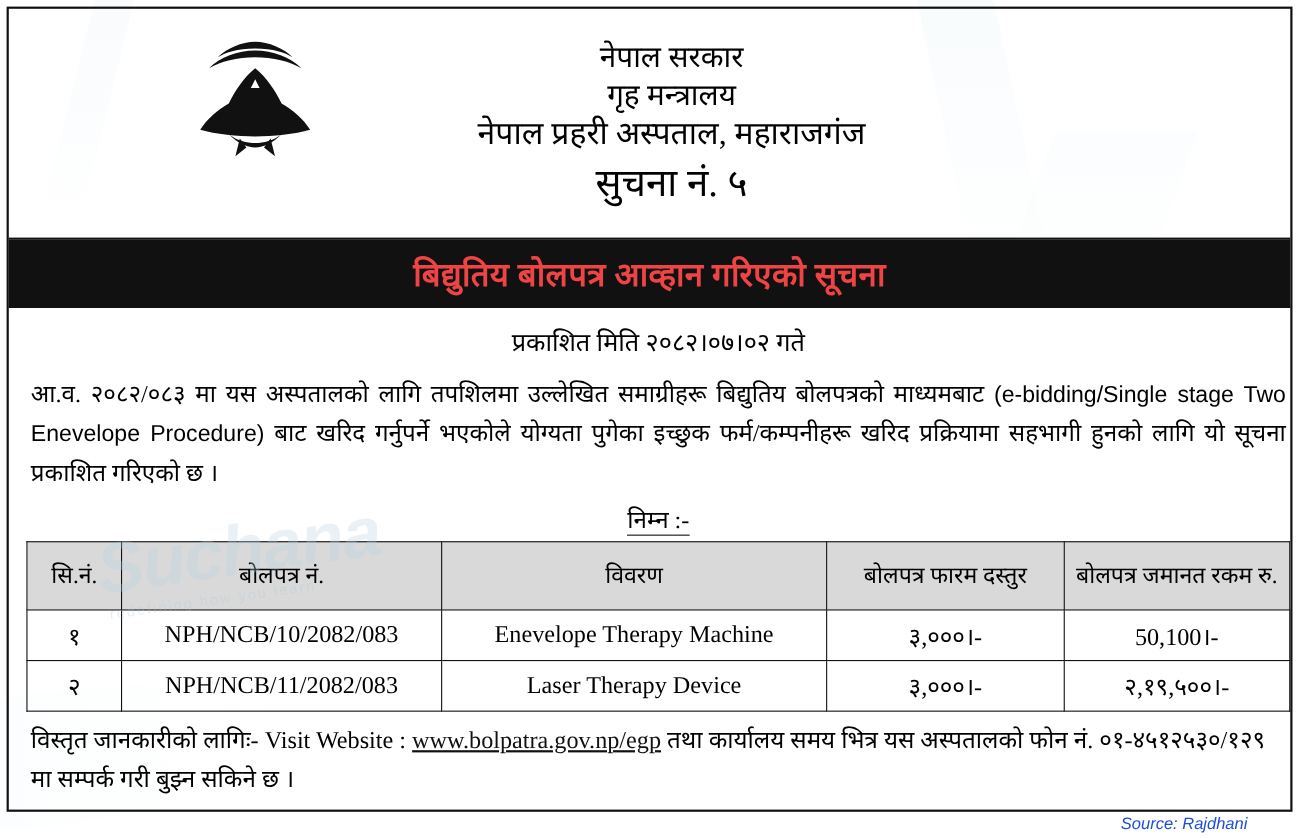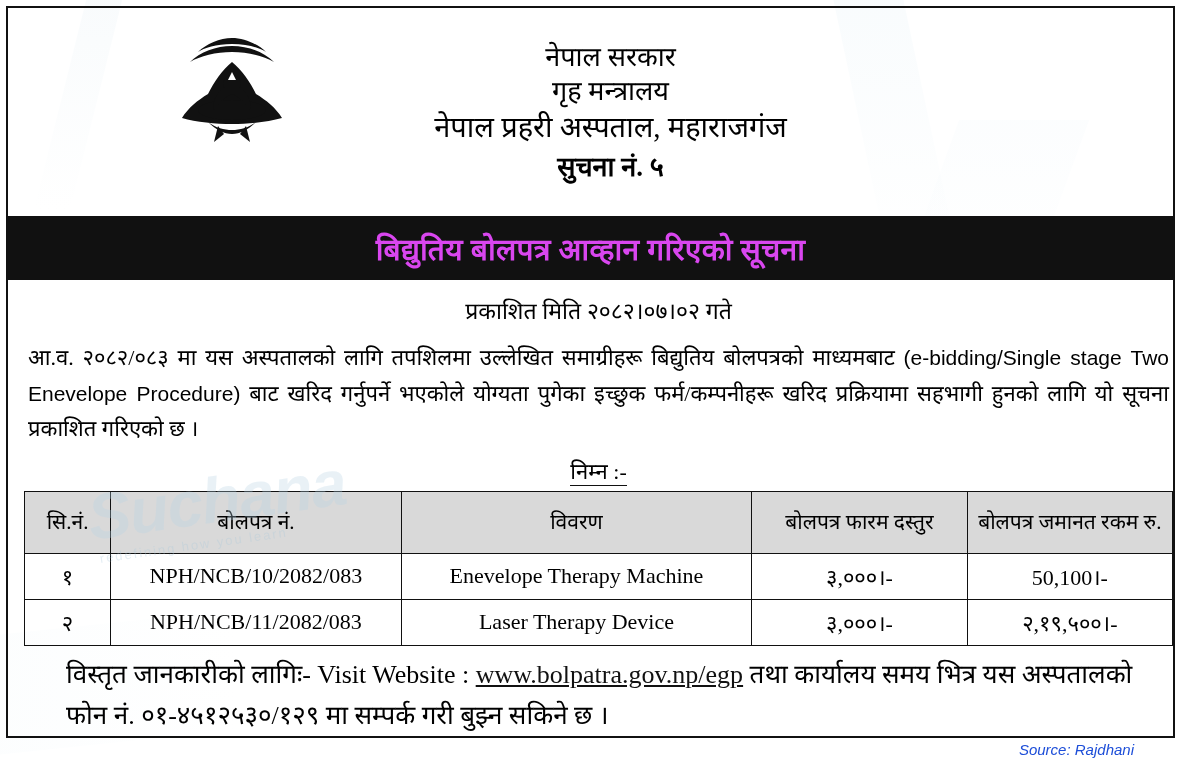--- a/index.html
+++ b/index.html
@@ -75,26 +75,26 @@
     height: 128px;
   }
   .header-text {
     text-align: center;
     line-height: 1.28;
     margin-left: 40px;
   }
   .h-line1 { font-size: 27px; }
   .h-line2 { font-size: 27px; }
   .h-line3 { font-size: 29px; }
-  .h-line4 { font-size: 27px; margin-top: 4px; font-weight: bold; }
+  .h-line4 { font-size: 35px; margin-top: 4px; }
 
   
   .title-band {
     background: #111;
-    color: #d946ef;
+    color: #ef4444;
     height: 62px;
     display: flex;
     align-items: center;
     justify-content: center;
     font-size: 30px;
     font-weight: bold;
     letter-spacing: .3px;
     border-bottom: 2px solid #111;
   }
 
@@ -149,24 +149,23 @@
     padding: 2px;
   }
   col.c1 { width: 86px; }
   col.c2 { width: 290px; }
   col.c3 { width: 350px; }
   col.c4 { width: 215px; }
   col.c5 { width: 205px; }
 
   
   .foot-note {
-    font-size: 26px;
+    font-size: 22px;
     line-height: 1.6;
     padding: 8px 4px 0 4px;
-    margin-left: 38px;
   }
   .foot-note a {
     color: #111;
     text-decoration: underline;
   }
   .source {
     position: absolute;
     right: 12px;
     bottom: 4px;
     font-size: 15px;

